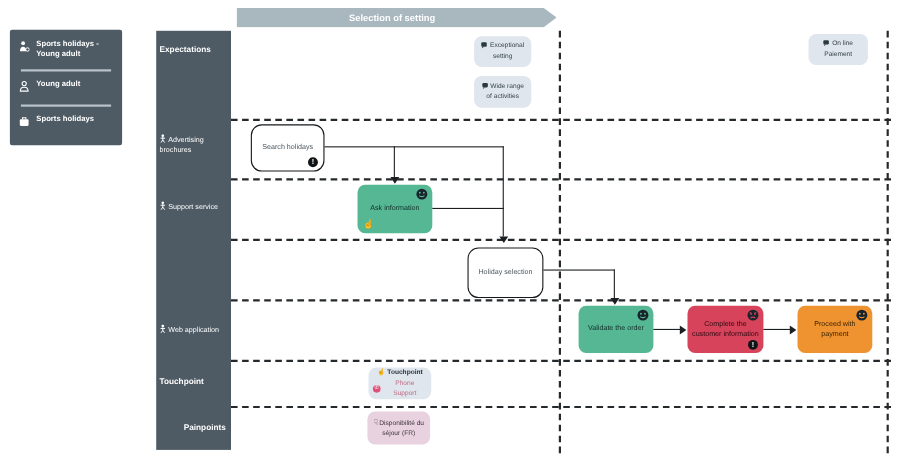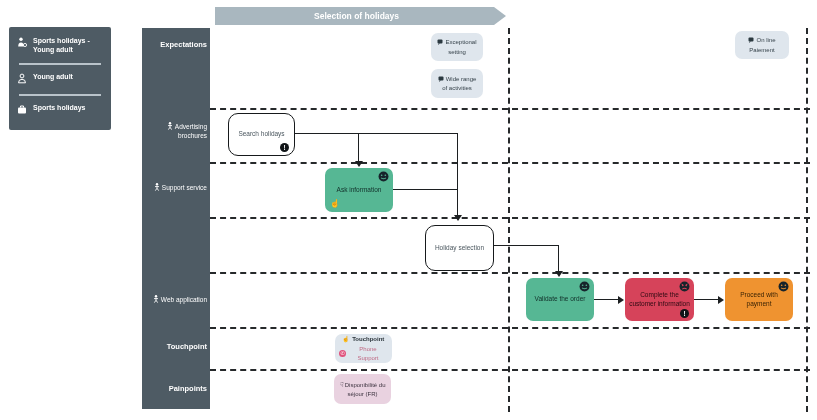--- a/index.html
+++ b/index.html
@@ -8,21 +8,21 @@
   #canvas { position:relative; width:817px; height:420px; background:#fff; overflow:hidden; }
 
   
   .persona-panel { position:absolute; left:9px; top:27px; width:102px; background:#4e5b64; border-radius:2px; padding:10px 8px 12px 8px; color:#fff; }
   .persona-item { display:flex; align-items:flex-start; gap:6px; font-size:7px; font-weight:bold; line-height:1.25; }
   .persona-item .picon { flex:0 0 auto; width:10px; text-align:center; }
   .persona-divider { height:2px; background:#b9c3ca; margin:8px 2px; border:none; }
 
   
   .lane-col { position:absolute; left:142px; top:28px; width:68px; height:381px; background:#4e5b64; }
-  .lane-label { position:absolute; left:0; width:100%; color:#fff; text-align:right; font-size:6.5px; line-height:1.3; padding:0 3px; }
+  .lane-label { position:absolute; left:0; width:100%; color:#fff; text-align:left; font-size:6.5px; line-height:1.3; padding:0 3px; }
   .lane-label.bold { font-weight:bold; font-size:7.5px; }
   .actor { display:inline-block; vertical-align:-1px; margin-right:2px; }
 
   
   .phase-arrow { position:absolute; top:7px; height:18px; background:#a9b7bf; color:#fff; font-size:8.5px; font-weight:bold; display:flex; align-items:center; justify-content:center; clip-path:polygon(0 0, calc(100% - 12px) 0, 100% 50%, calc(100% - 12px) 100%, 0 100%); padding-right:8px; }
 
   
   .row-sep { position:absolute; left:210px; width:600px; height:0; border-top:2px dashed #26292b; }
   .col-sep { position:absolute; top:28px; height:384px; width:0; border-left:2px dashed #26292b; }
 
@@ -105,21 +105,21 @@
     <div class="lane-label" style="top:267px;">
       <span class="actor"><svg width="6" height="8" viewBox="0 0 6 8">
             <circle cx="3" cy="1.3" r="1.2" fill="#fff"></circle>
             <path d="M3 2.6 v2.6 M1 3.6 h4 M3 5.2 L1.4 7.6 M3 5.2 L4.6 7.6" stroke="#fff" stroke-width="0.9" fill="none"></path>
           </svg></span><span>Web application</span>
     </div>
     <div class="lane-label bold" style="top:314px;">Touchpoint</div>
     <div class="lane-label bold" style="top:356px;padding-left:25px;">Painpoints</div>
   </div>
 
-  <div class="phase-arrow" style="left:215px; width:291px;">Selection of holidays</div>
+  <div class="phase-arrow" style="left:215px; width:291px;">Selection of setting</div>
 
   <div class="row-sep" style="top:108px;"></div>
   <div class="row-sep" style="top:162px;"></div>
   <div class="row-sep" style="top:217px;"></div>
   <div class="row-sep" style="top:272px;"></div>
   <div class="row-sep" style="top:327px;"></div>
   <div class="row-sep" style="top:369px;"></div>
   <div class="col-sep" style="left:508px;"></div>
   <div class="col-sep" style="left:806px;"></div>
 

